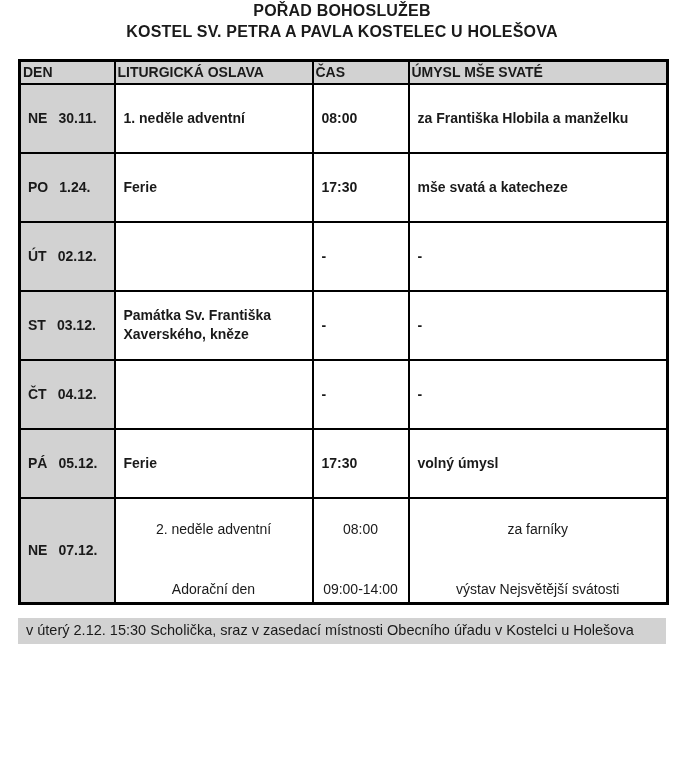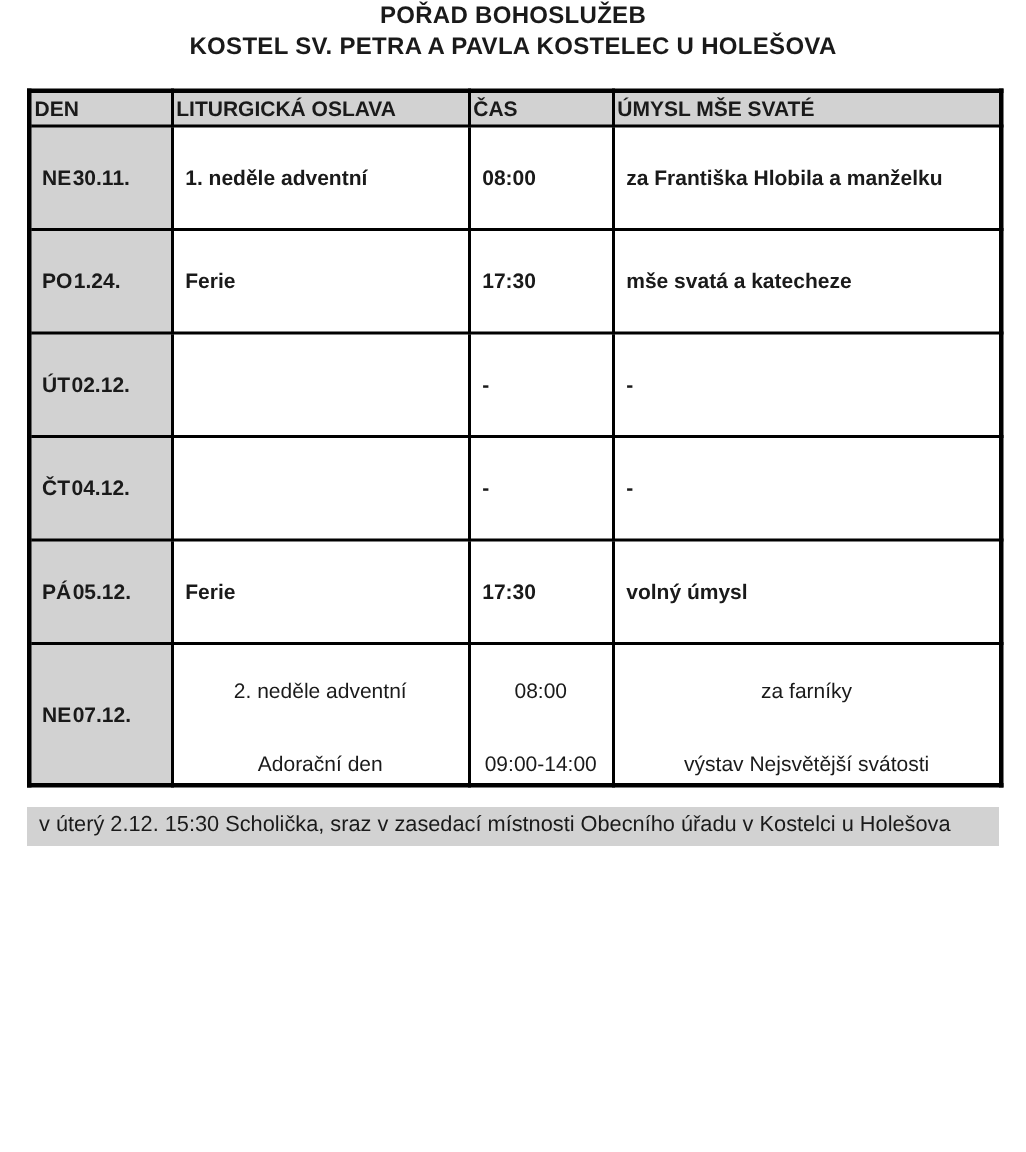--- a/index.html
+++ b/index.html
@@ -50,35 +50,35 @@
     padding: 1px 2px;
   }
   table.schedule tbody tr { height: 69px; }
   table.schedule tbody tr.tall { height: 88px; }
   td.day-cell {
     background: var(--cell-gray);
     font-weight: bold;
     padding-left: 7px;
     white-space: nowrap;
   }
-  td.day-cell .day-abbrev { margin-right: 1px; text-align: center; }
+  td.day-cell .day-abbrev { margin-right: 11px; text-align: center; }
   td.celebration-cell,
   td.time-cell,
   td.intention-cell {
     padding: 2px 8px;
     line-height: 19px;
     font-weight: bold;
   }
   
   tr.tall td.stacked { padding: 0; height: 88px; }
   tr.tall .stack {
     display: flex;
     flex-direction: column;
     justify-content: space-between;
-    height: 92px;
+    height: 103px;
     padding: 21px 4px 3px 4px;
     text-align: center;
     line-height: 19px;
   }
   .footer-note {
     margin: 13px 0 0 18px;
     width: 648px;
     background: var(--cell-gray);
     font-size: 14.5px;
     line-height: 20px;
@@ -121,20 +121,26 @@
       <td class="time-cell">17:30</td>
       <td class="intention-cell">mše svatá a katecheze</td>
     </tr>
     <tr>
       <td class="day-cell"><span class="day-abbrev">ÚT</span><span>02.12.</span></td>
       <td class="celebration-cell"></td>
       <td class="time-cell">-</td>
       <td class="intention-cell">-</td>
     </tr>
     <tr>
+      <td class="day-cell"><span class="day-abbrev">ST</span><span>03.12.</span></td>
+      <td class="celebration-cell">Památka Sv. Františka Xaverského, kněze</td>
+      <td class="time-cell">-</td>
+      <td class="intention-cell">-</td>
+    </tr>
+    <tr>
       <td class="day-cell"><span class="day-abbrev">ČT</span><span>04.12.</span></td>
       <td class="celebration-cell"></td>
       <td class="time-cell">-</td>
       <td class="intention-cell">-</td>
     </tr>
     <tr>
       <td class="day-cell"><span class="day-abbrev">PÁ</span><span>05.12.</span></td>
       <td class="celebration-cell">Ferie</td>
       <td class="time-cell">17:30</td>
       <td class="intention-cell">volný úmysl</td>

